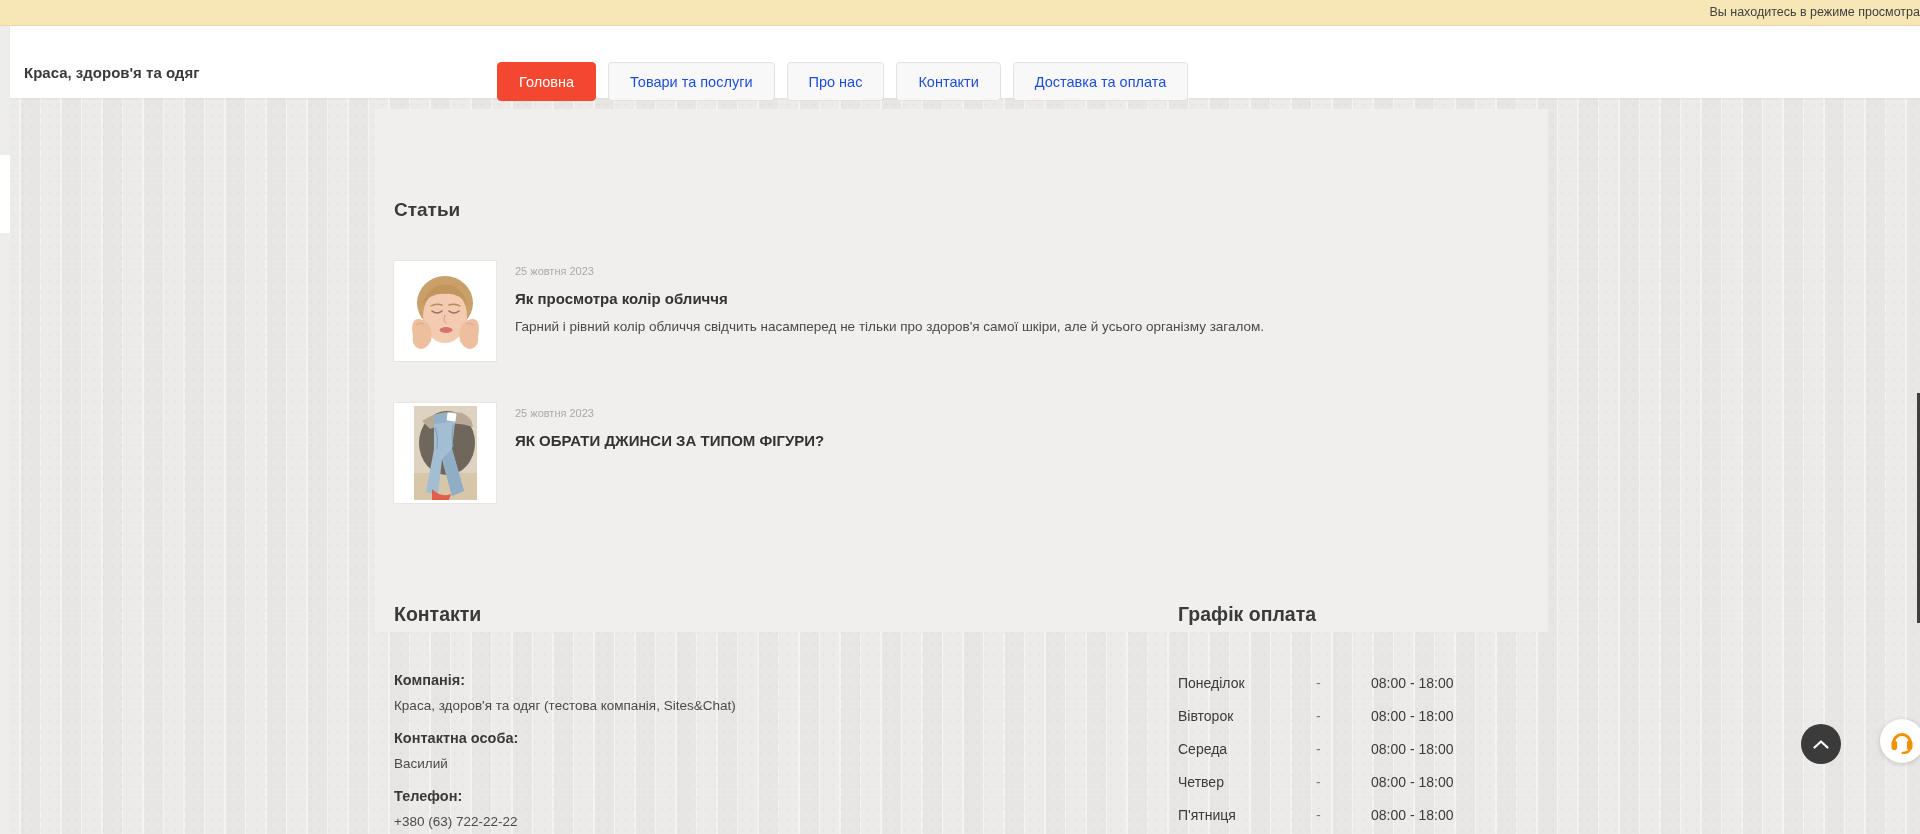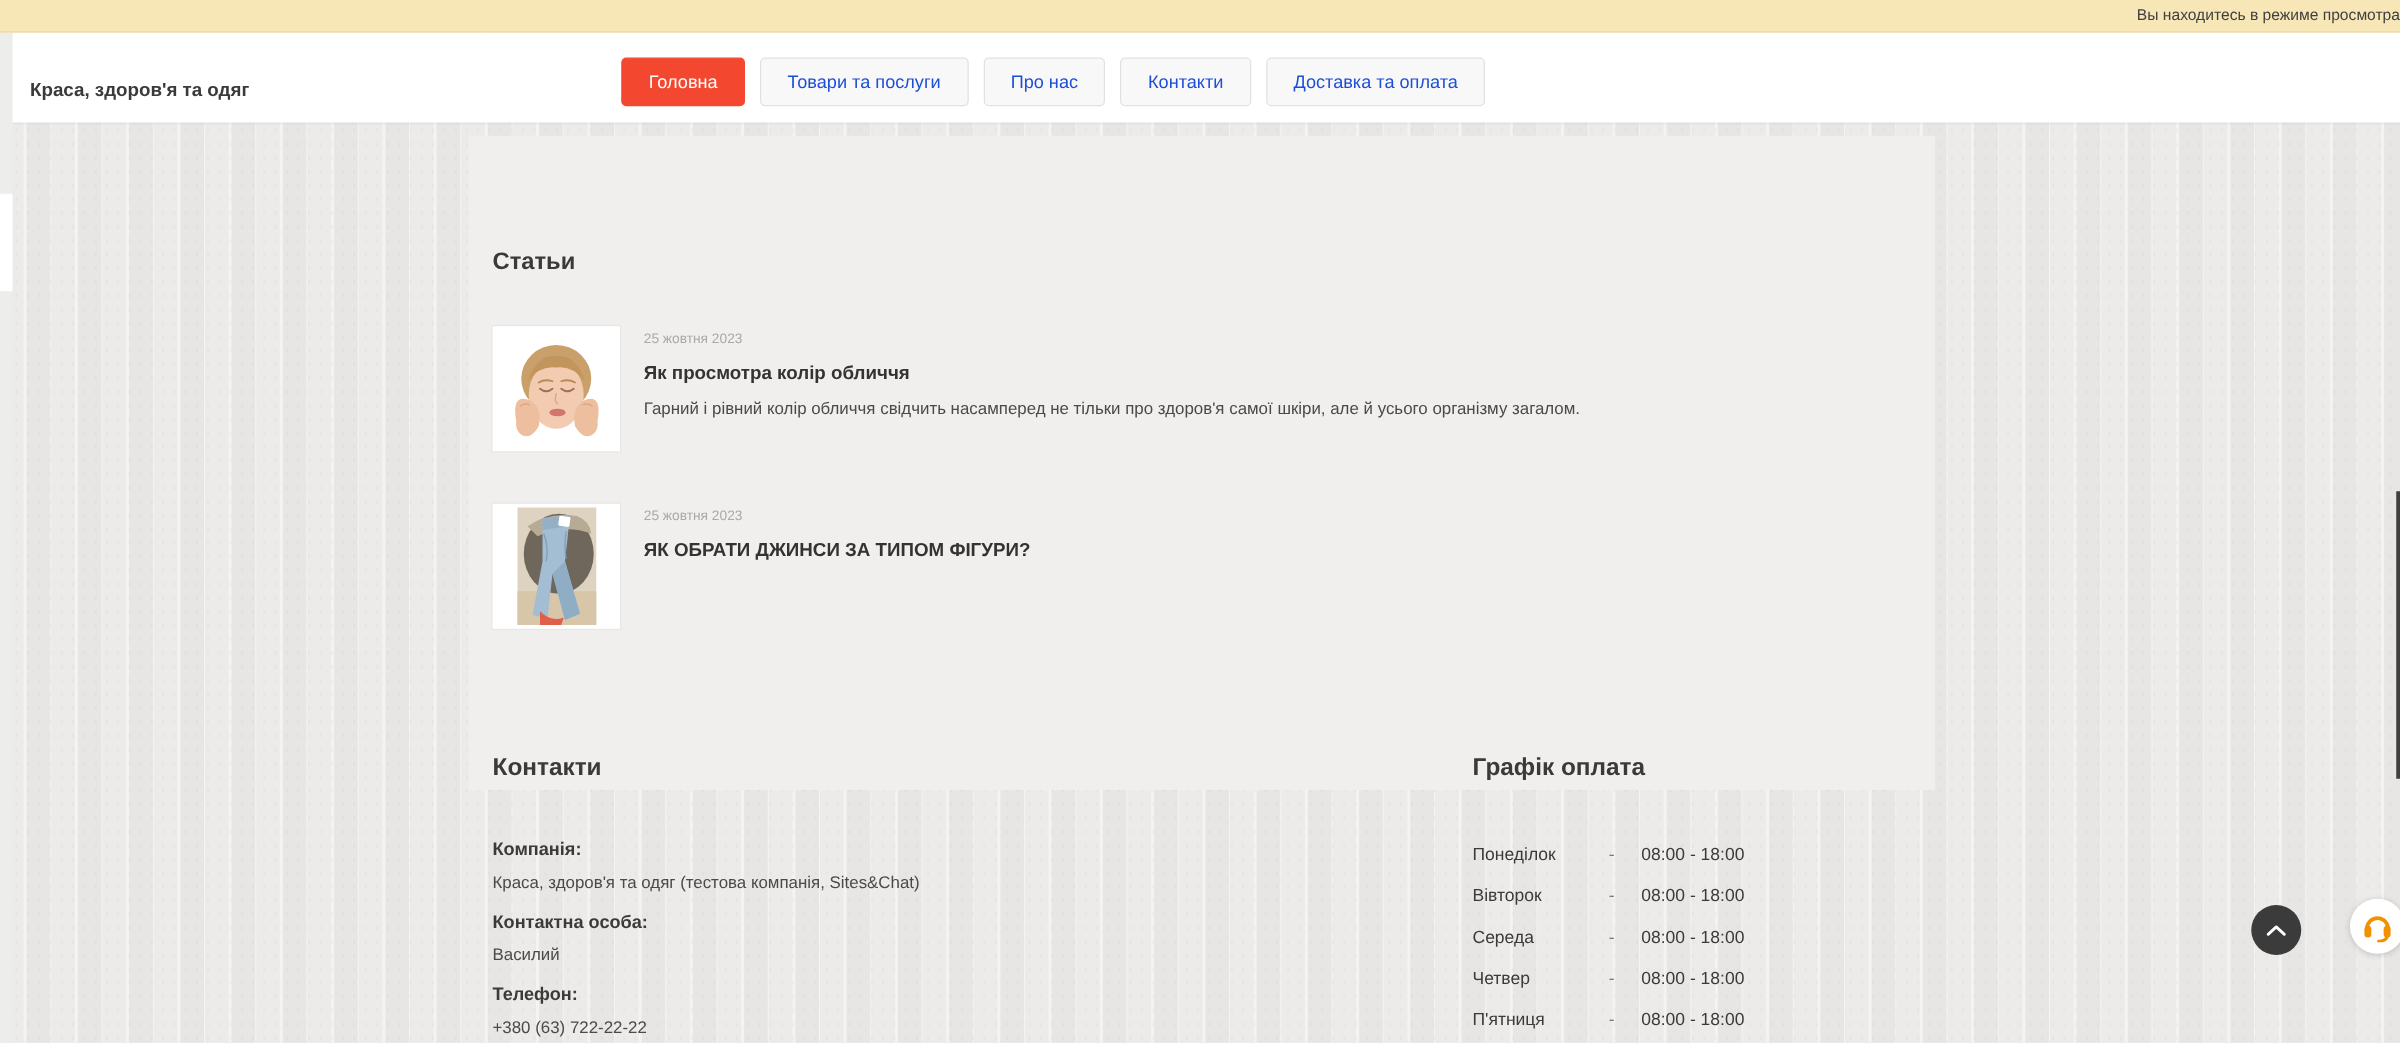--- a/index.html
+++ b/index.html
@@ -34,21 +34,21 @@
   
   .site-header {
     position:absolute; left:10px; right:0; top:26px; height:72px;
     background:#ffffff; z-index:5;
     box-shadow:0 1px 2px rgba(0,0,0,0.05);
   }
   .site-title {
     position:absolute; left:14px; top:37px;
     font-size:15px; font-weight:bold; color:#3a3a3a; line-height:20px;
   }
-  .main-nav { position:absolute; left:487px; top:20px; display:flex; gap:12px; }
+  .main-nav { position:absolute; left:487px; top:36px; display:flex; gap:12px; }
   .nav-btn {
     height:39px; padding:0 21px; border-radius:4px;
     background:#f9f8f8; border:1px solid #e3e1e0;
     font-family:inherit; font-size:14.5px; color:#1d4ed8;
     display:flex; align-items:center; cursor:pointer; white-space:nowrap;
   }
   .nav-btn.active { background:#f4472f; border-color:#f4472f; color:#ffffff; }
 
   
   .page {
@@ -71,21 +71,21 @@
   .article-body { margin-left:19px; padding-top:2px; width:860px; }
   .article-date { font-size:11px; color:#a9a9a9; line-height:16px; }
   .article-title { margin-top:11px; font-size:15px; font-weight:bold; color:#333333; line-height:18px; cursor:pointer; }
   .article-excerpt { margin-top:10px; font-size:13.5px; color:#4a4a4a; line-height:17px; }
 
   .contacts-block { position:absolute; left:19px; top:564px; width:560px; }
   .contact-label { font-size:14.5px; font-weight:bold; color:#3a3a3a; line-height:15px; margin-bottom:9px; }
   .contact-value { font-size:13.5px; color:#4a4a4a; line-height:14px; margin-bottom:18px;margin-top:11px; }
 
   .schedule-block { position:absolute; left:803px; top:566px; }
-  .sched-row { display:grid; grid-template-columns:109px 26px auto; height:33px; align-items:start; }
+  .sched-row { display:grid; grid-template-columns:109px 26px auto; height:33px; align-items:start;gap:29px; }
   .sched-day  { font-size:14px; color:#3a3a3a; line-height:16px; }
   .sched-sep  { font-size:14px; color:#7a7a7a; line-height:16px; }
   .sched-time { font-size:14px; color:#3a3a3a; line-height:16px; }
 
   
   .scroll-top {
     position:absolute; left:1801px; top:724px; width:40px; height:40px;
     border-radius:50%; background:#3b3b3b; z-index:7;
     display:flex; align-items:center; justify-content:center; cursor:pointer;
   }

